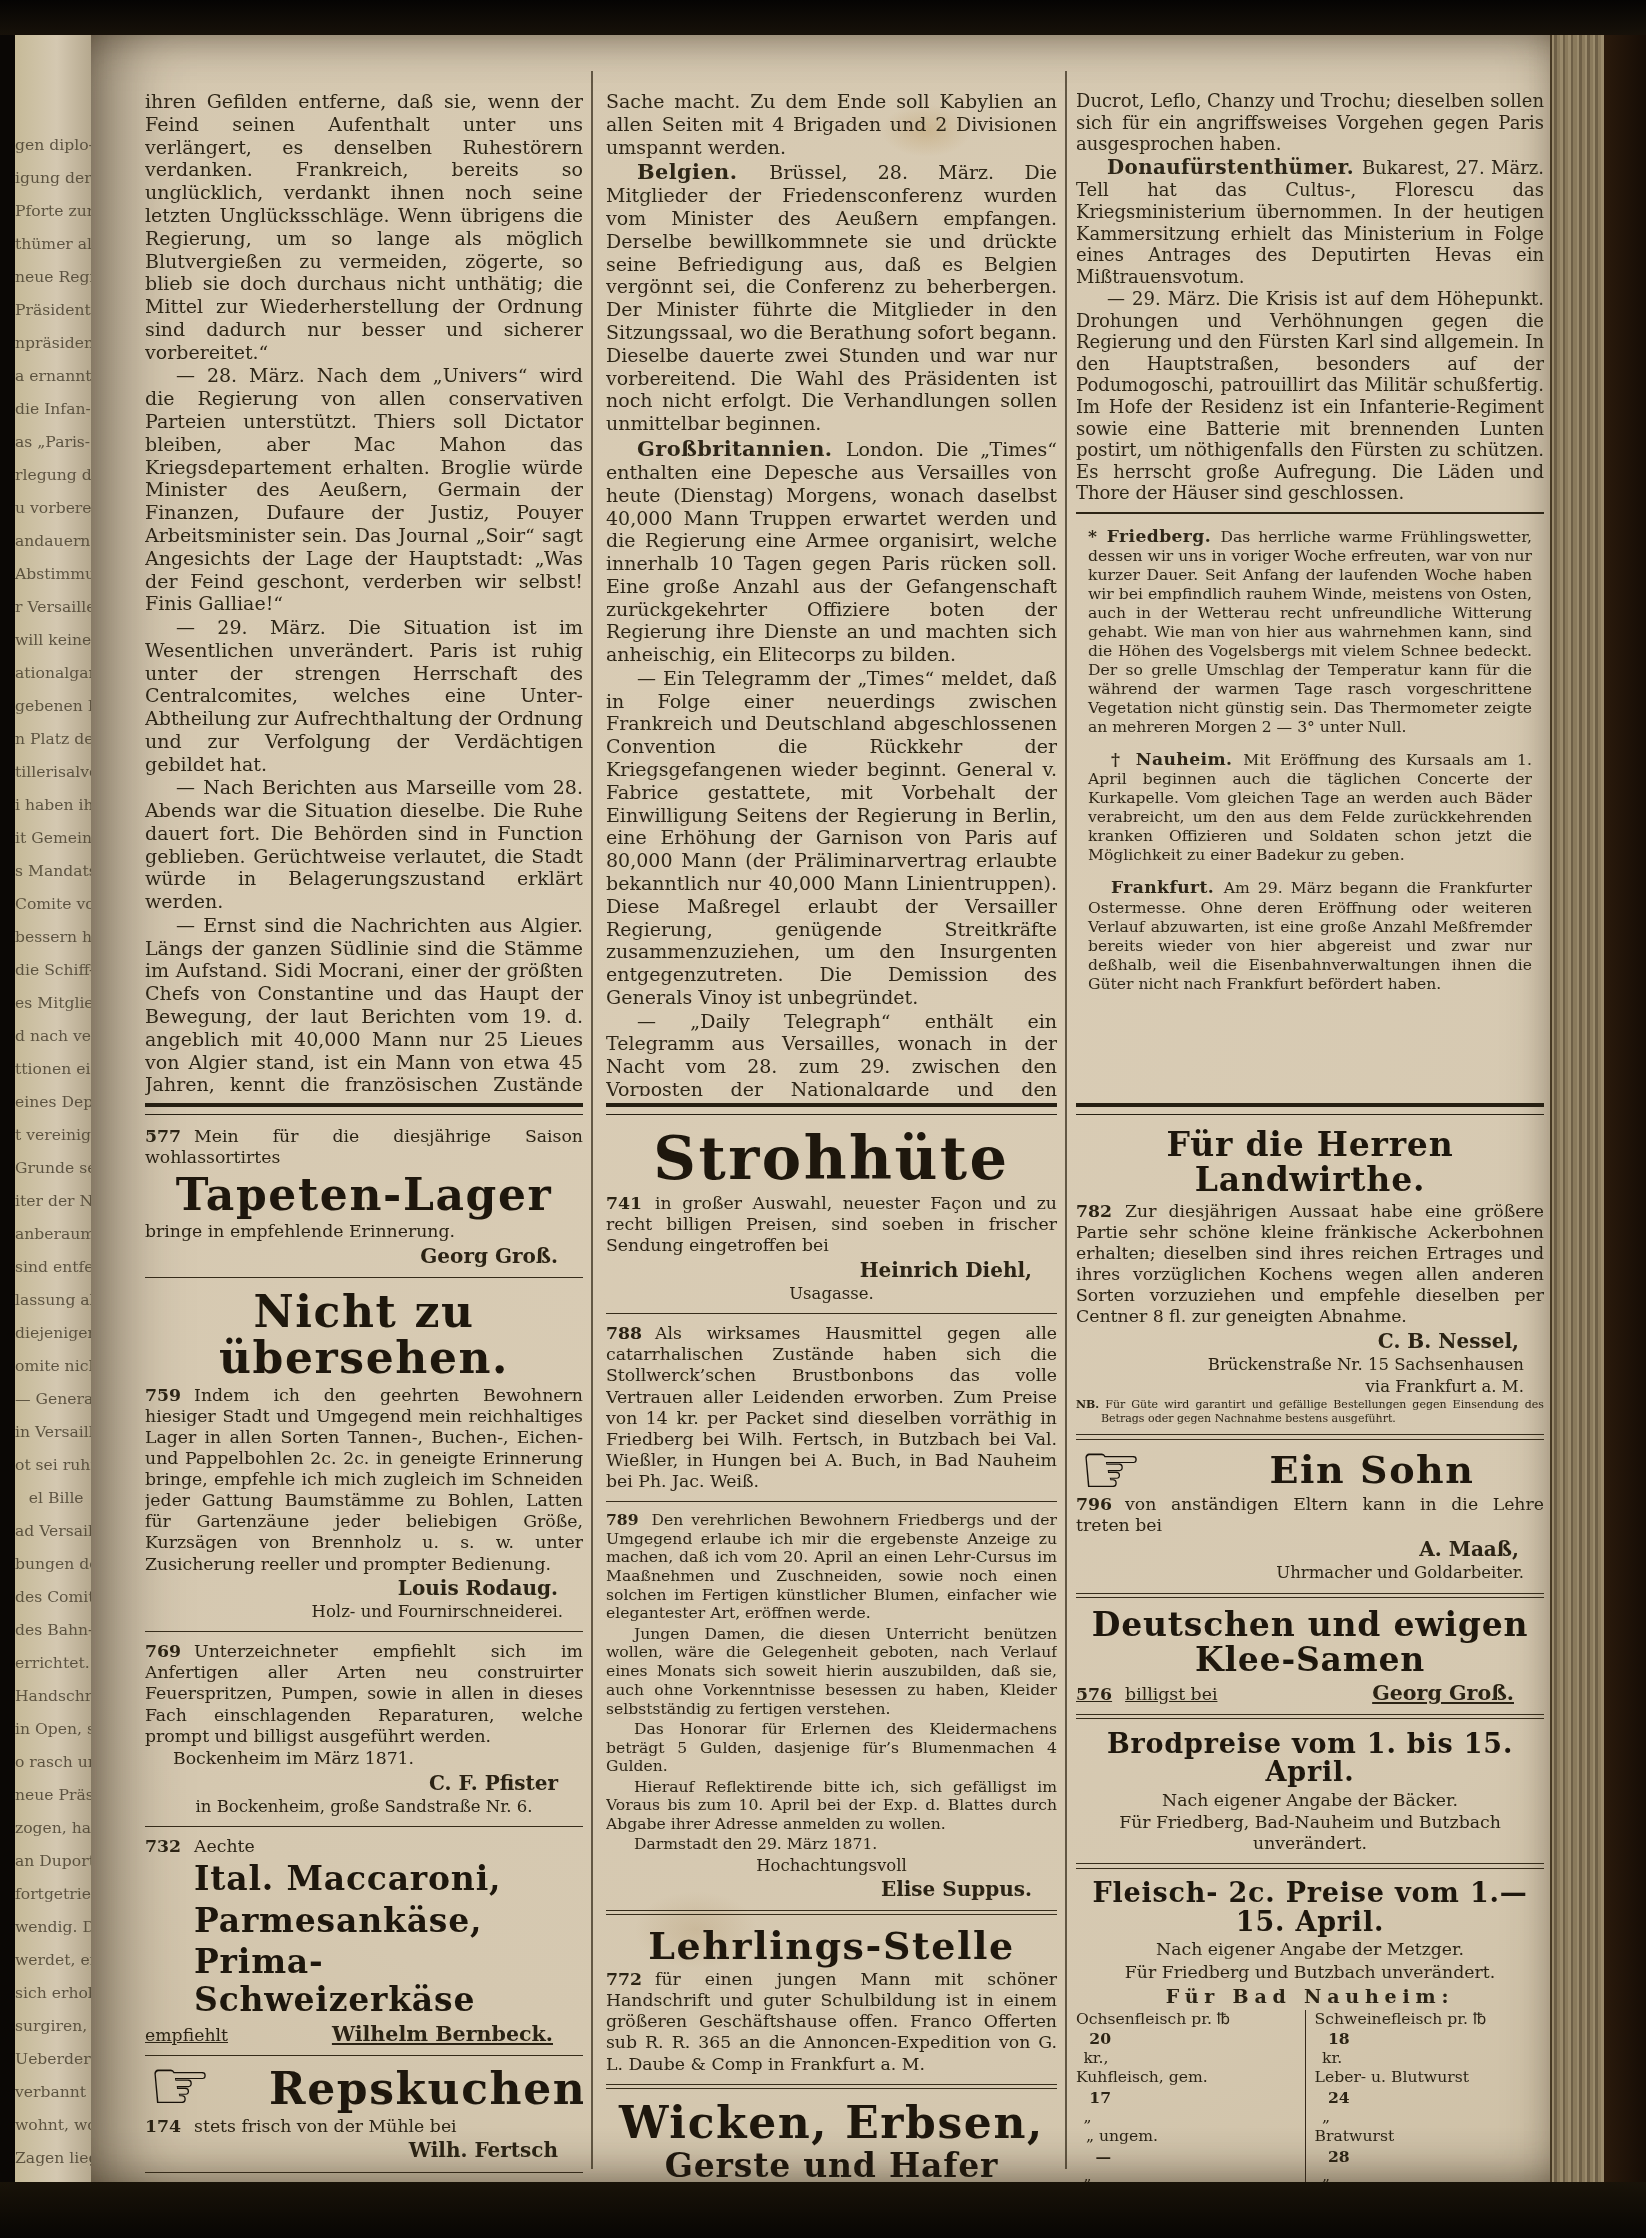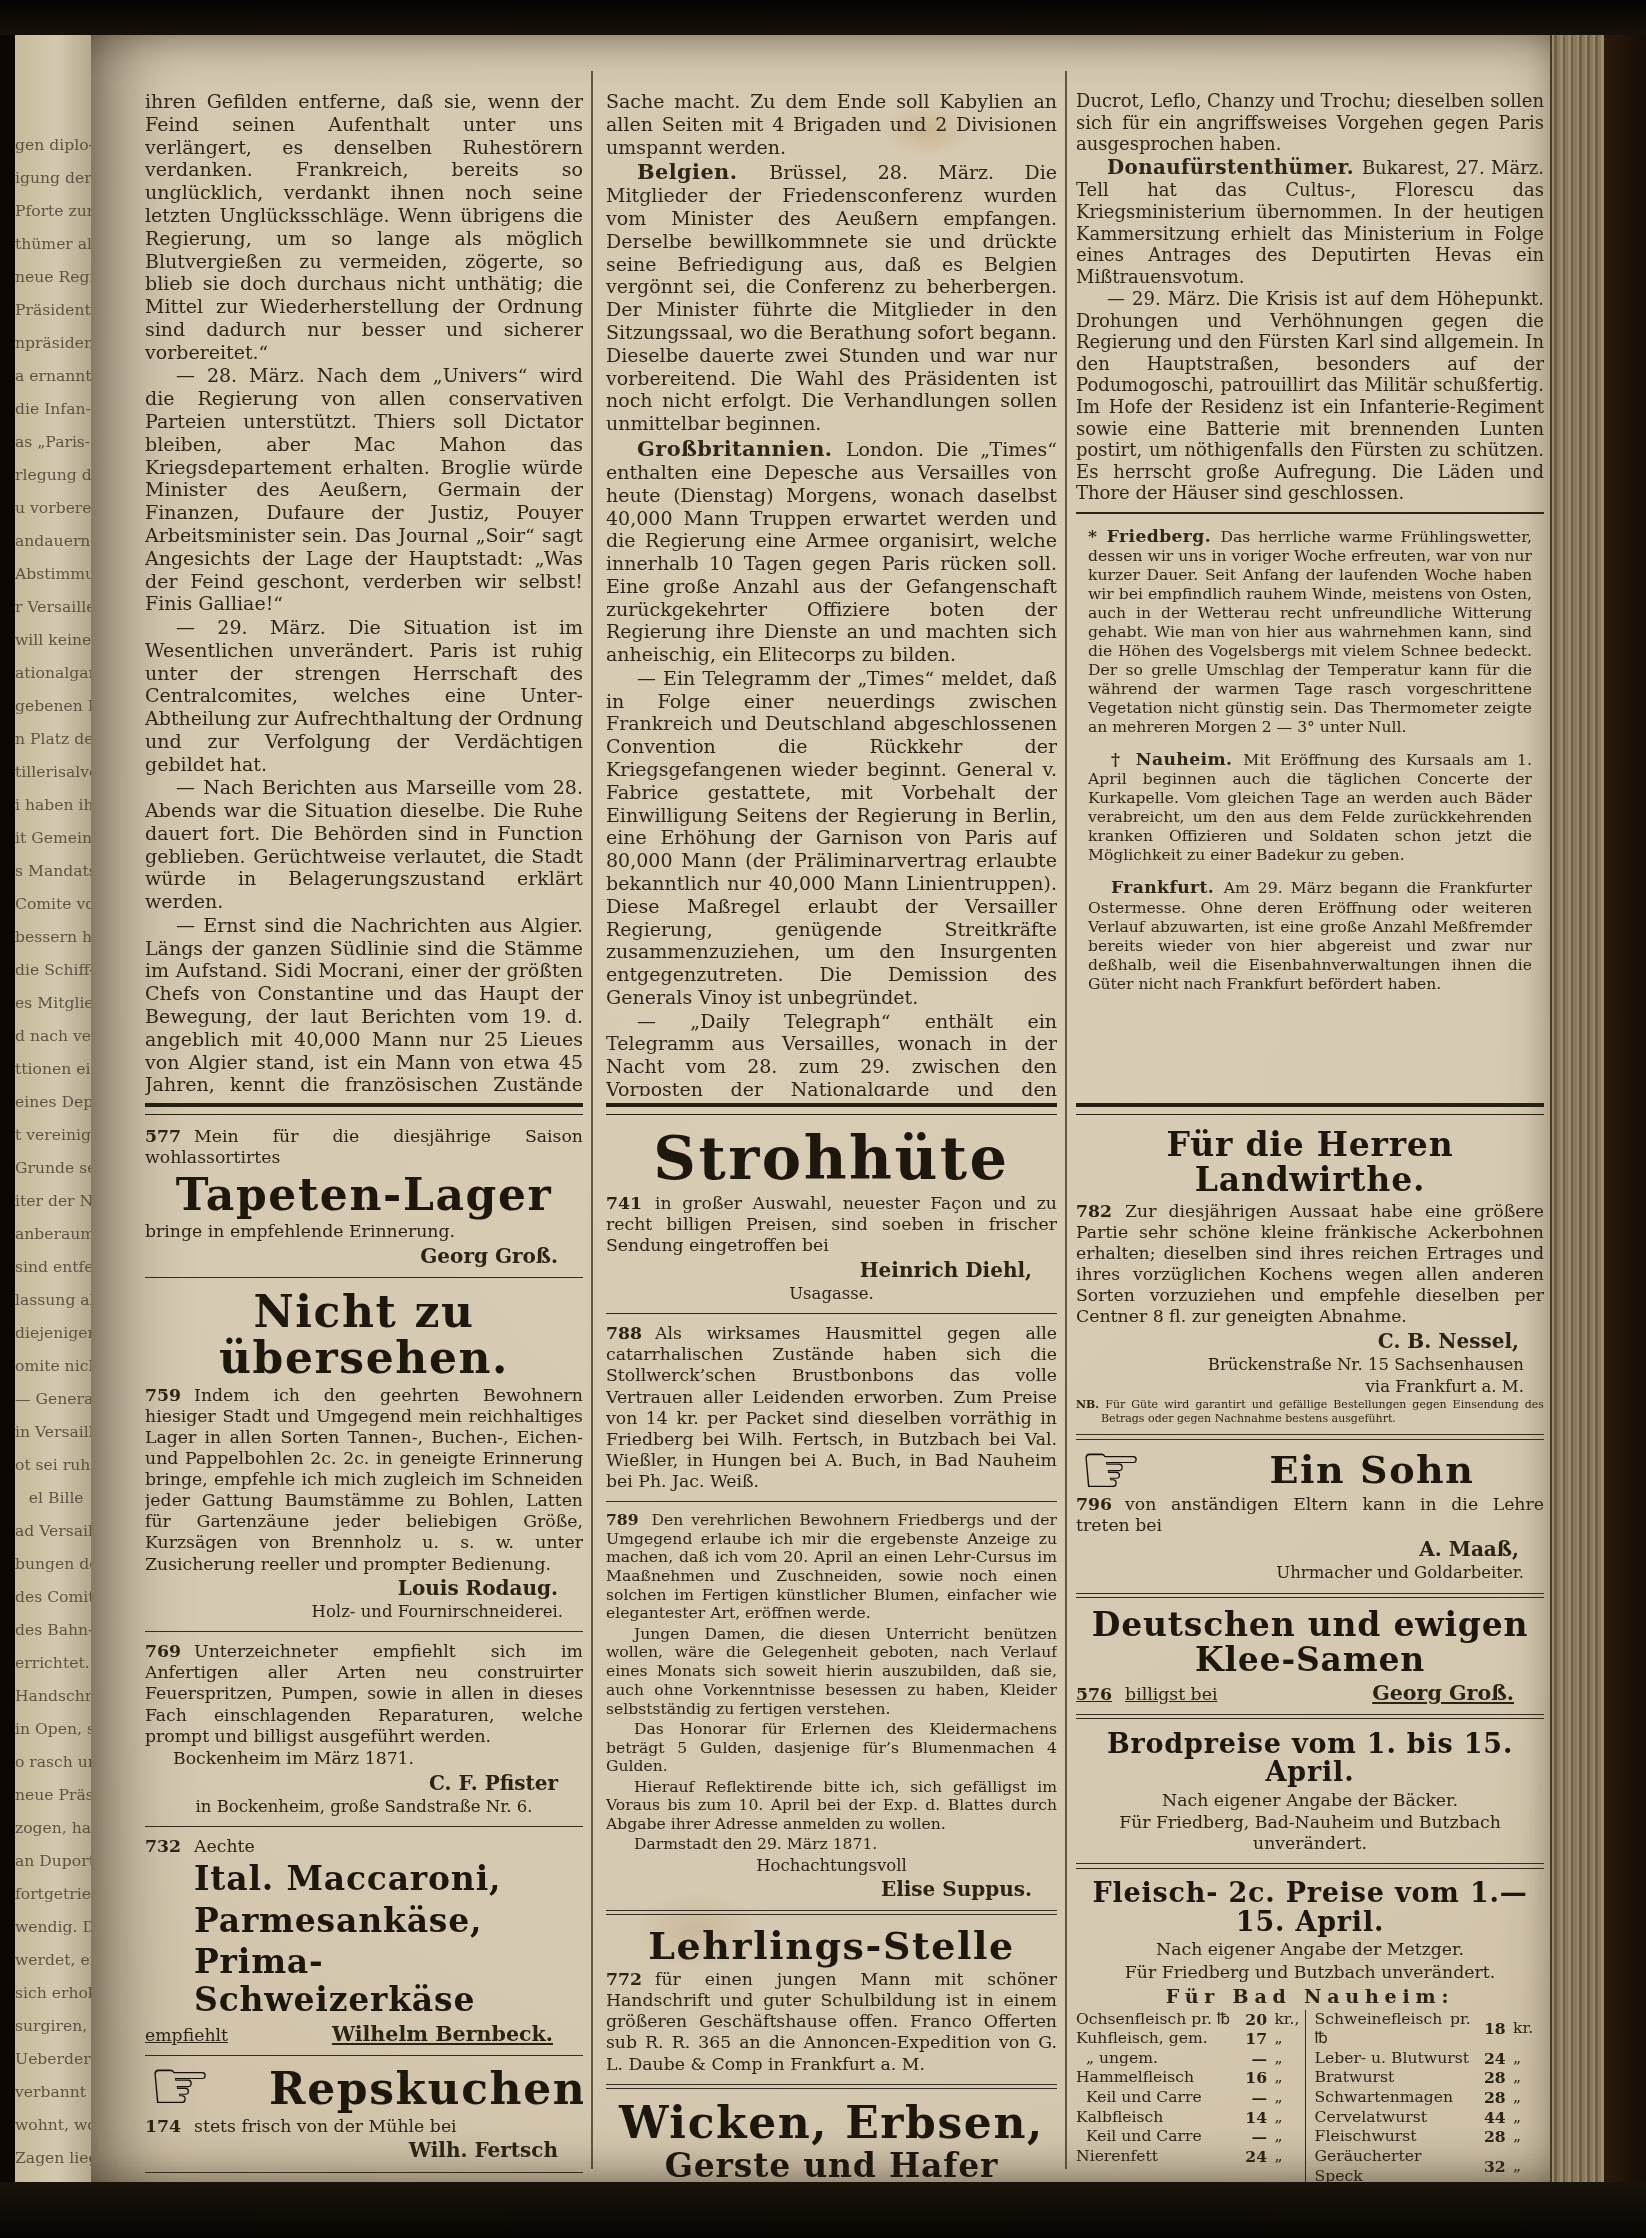--- a/index.html
+++ b/index.html
@@ -76,21 +76,21 @@
   .macline{font-weight:bold;font-size:33px;margin:3.3px 0 3.3px 49px;text-align:left;letter-spacing:0.8px;color:#1e170d;line-height:1.15;}
   .row{display:flex;justify-content:space-between;align-items:baseline;text-decoration:underline;}
   .row .leftpart{font-size:17.3px;}
   .sig-inline{font-weight:bold;font-size:20.6px;padding-right:30px;}
   .manicule{position:absolute;left:3.3px;top:-11.5px;font-size:71px;line-height:1;color:#17110a;font-family:"DejaVu Sans","Liberation Sans",sans-serif;}
   .offset{margin-left:124px;}
   .bn-line{text-align:center;font-weight:bold;letter-spacing:5.8px;font-size:19px;margin:3.3px 0;}
   .price-table{display:flex;font-size:15.6px;line-height:1.26;margin:1.6px 0;}
   .ptcol{flex:1;min-width:0;}
   .ptcol.rightcol{border-left:1.6px solid #35281a;padding-left:8.2px;}
-  .prow{display:flex;align-items:center;}
+  .prow{display:flex;align-items:flex-start;flex-direction:column;}
   .pitem{flex:1;white-space:pre-wrap;overflow:hidden;}
   .pprice{width:35px;text-align:right;font-weight:bold;}
   .punit{width:31px;padding-left:7.4px;}
   .nb,.ausnahme{padding-left:25px;text-indent:-25px;font-size:11px;line-height:1.24;}
   .nb b,.ausnahme b{font-weight:bold;}
   .closing{text-align:center;font-size:16.5px;margin:0;}
   .placeline{text-indent:28px;}
 </style>
 </head>
 <body>

